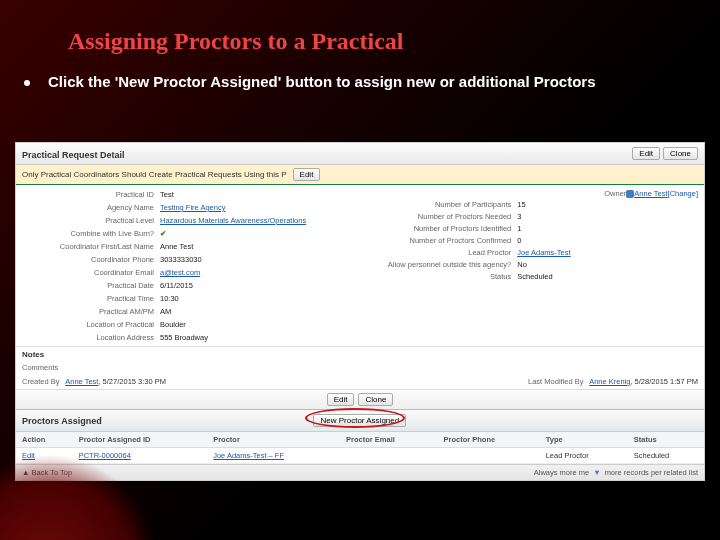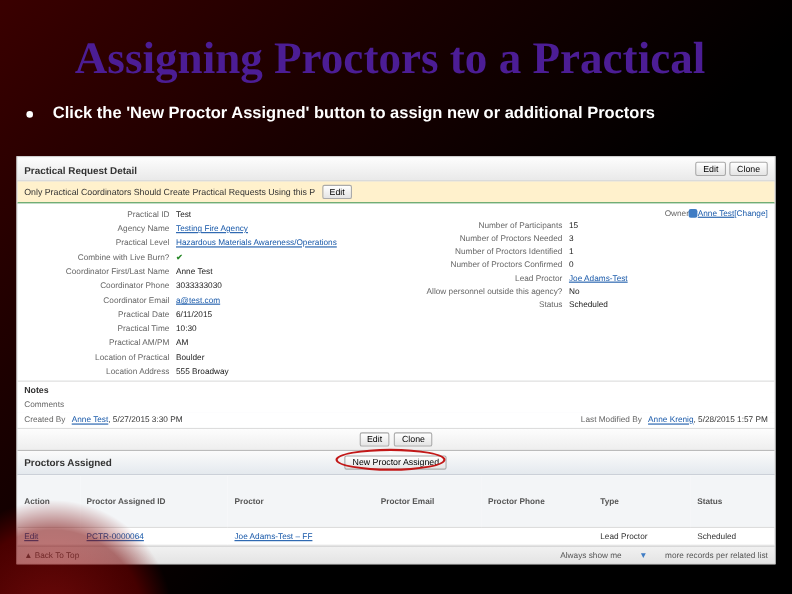--- a/index.html
+++ b/index.html
@@ -5,24 +5,24 @@
   * { box-sizing: border-box; margin: 0; padding: 0; }
   body {
     width: 720px;
     height: 540px;
     background: linear-gradient(135deg, #3a0000 0%, #1a0000 30%, #000 60%, #000 100%);
     font-family: Arial, Helvetica, sans-serif;
     position: relative;
     overflow: hidden;
   }
   .slide-title {
-    color: #4c1d95;
+    color: #ef4444;
     font-family: "Times New Roman", Times, serif;
     font-weight: bold;
-    font-size: 41px;
+    font-size: 24px;
     padding: 28px 0 14px 68px;
   }
   .bullet-row {
     display: flex;
     align-items: flex-start;
     padding: 4px 20px 0 24px;
     color: #fff;
     font-size: 15px;
     font-weight: bold;
   }
@@ -144,35 +144,35 @@
   .tbl {
     width:100%;
     border-collapse: collapse;
     font-size: 7.5px;
     background:#fff;
   }
   .tbl th {
     text-align:left;
     color:#555;
     font-weight: bold;
-    padding: 19px 6px;
+    padding: 3px 6px;
     border-bottom:1px solid #ddd;
     background: #f3f5f7;
   }
   .tbl td {
     padding: 3px 6px;
     border-bottom:1px solid #eee;
   }
   .tbl td.link { color:#1a5aaa; text-decoration: underline; }
   .foot-bar {
     background: linear-gradient(#f1f1f1,#e4e4e4);
     border-top:1px solid #ccc;
     font-size:7.5px;
     padding:3px 6px;
-    display:flex; align-items:flex-start; gap:16px;
+    display:flex; align-items:flex-start; gap:4px;
     color:#555;
   }
   .foot-bar .tri { color:#3f7cc4; }
   .swoosh {
     position:absolute;
     left:0; bottom:0;
     width: 160px; height: 120px;
     background: radial-gradient(circle at 30% 120%, #b11 0%, #700 45%, transparent 60%);
     opacity: .55;
     pointer-events:none;
@@ -347,20 +347,20 @@
         <td></td>
         <td>Lead Proctor</td>
         <td>Scheduled</td>
       </tr>
     </tbody>
   </table>
 
   <div class="foot-bar">
     <span>▲ Back To Top</span>
     <span style="flex:1"></span>
-    <span>Always show me</span>
+    <span>Always more me</span>
     <span class="tri">▼</span>
     <span>more records per related list</span>
   </div>
 
 </div>
 
 <div class="swoosh"></div>
 
 </body></html>

